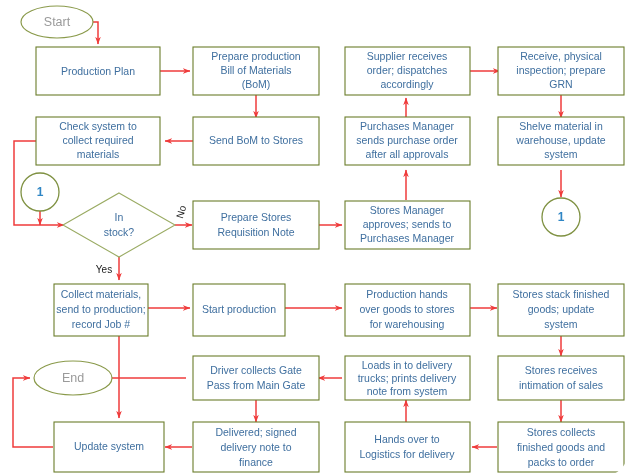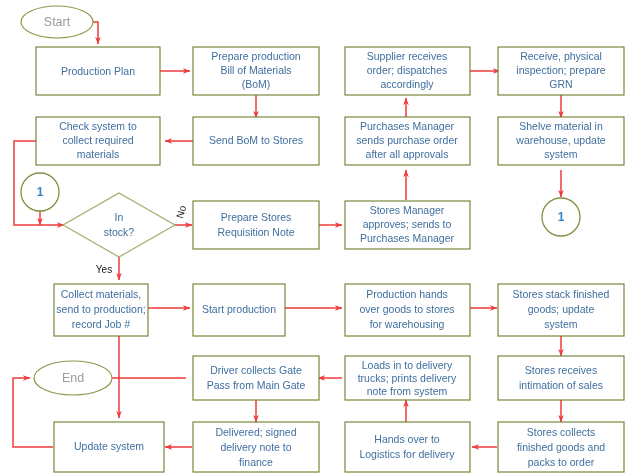--- a/index.html
+++ b/index.html
@@ -10,20 +10,21 @@
   }
   body {
     font-family: "Liberation Sans", sans-serif;
   }
   #flowchart-root {
     position: relative;
     width: 628px;
     height: 476px;
     background: #ffffff;
     overflow: hidden;
+    border-radius: 24px;
   }
   #flow-svg {
     position: absolute;
     top: 0;
     left: 0;
     width: 628px;
     height: 476px;
   }
   .node-box {
     fill: #ffffff;

